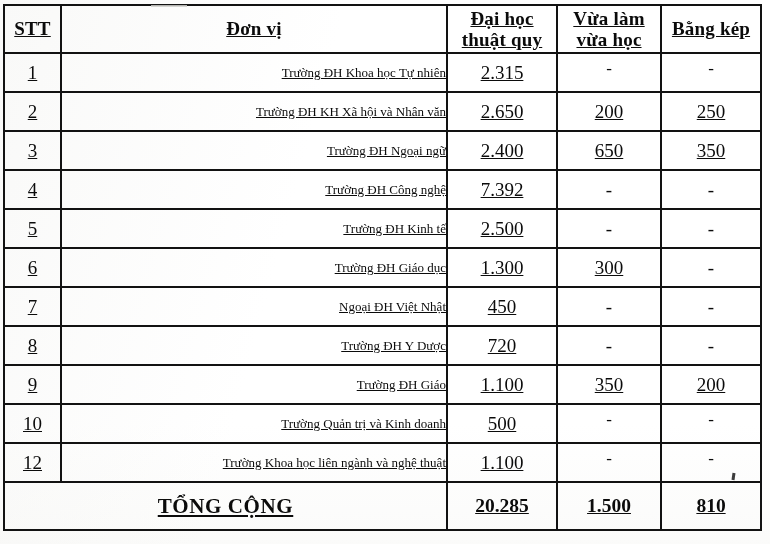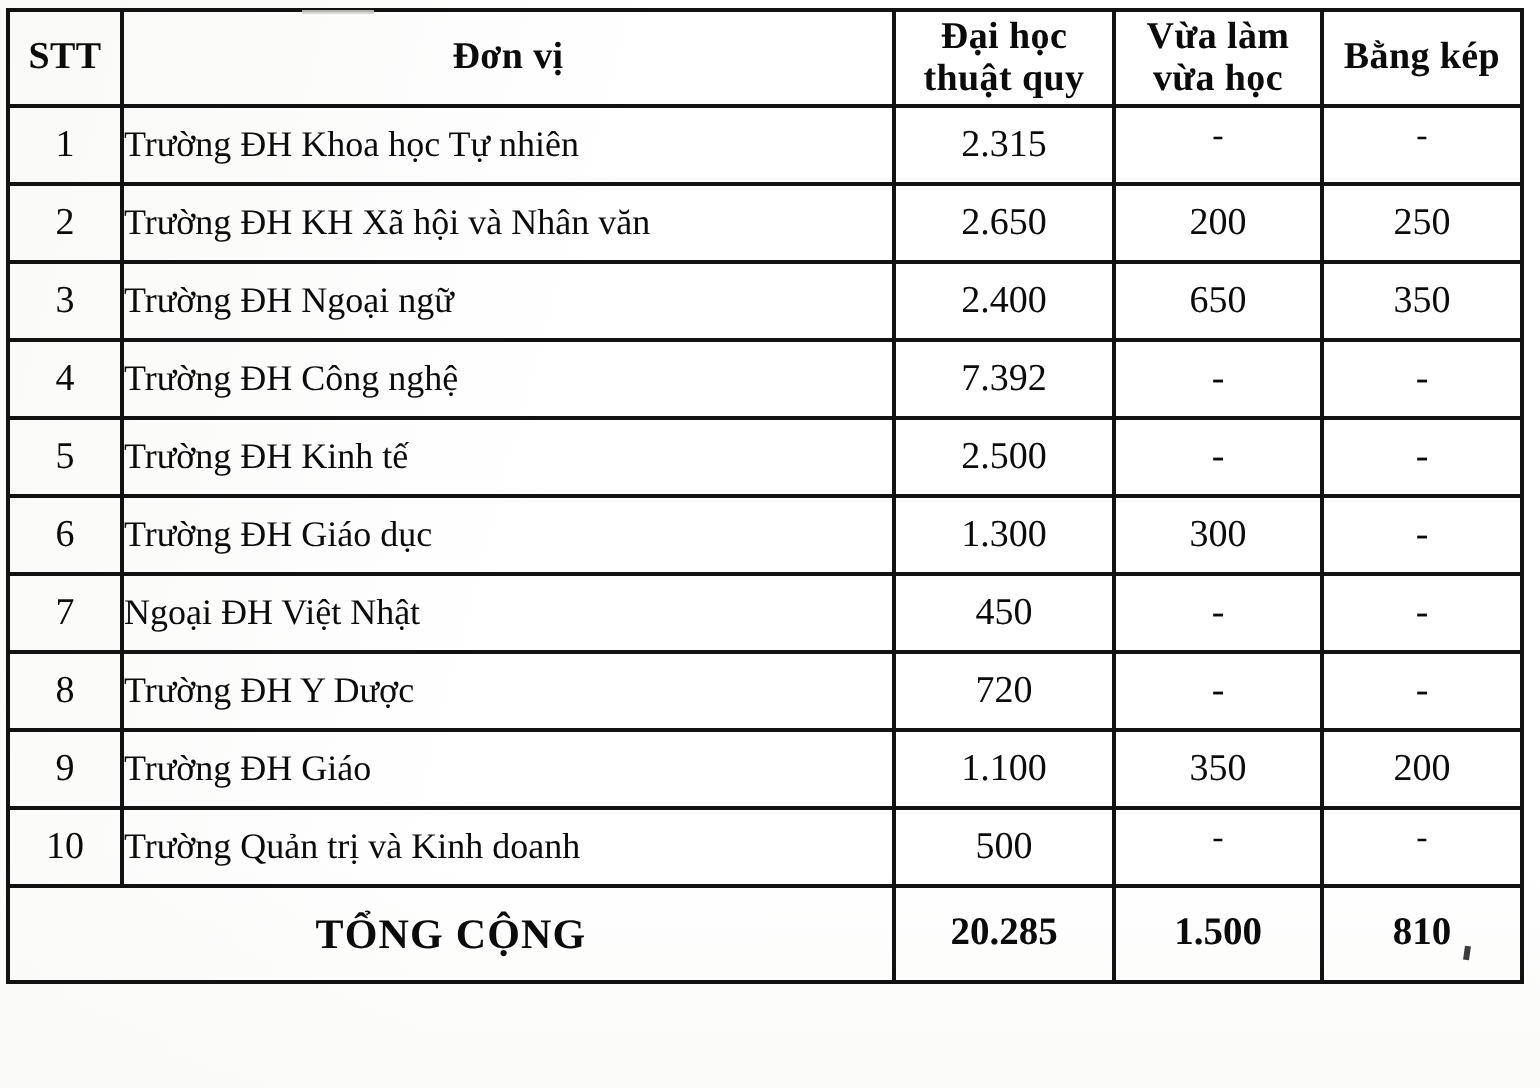--- a/index.html
+++ b/index.html
@@ -25,20 +25,21 @@
       linear-gradient(0deg, rgba(248,248,246,0.6) 0%, rgba(255,255,255,0) 22%);
     pointer-events: none;
   }
 
   .table-wrap {
     position: absolute;
     left: 3px;
     top: 4px;
     width: 628px;
     height: 533px;
+    text-decoration: underline;
   }
 
   table.quota {
     border-collapse: collapse;
     width: 757px;
     table-layout: fixed;
   }
 
   table.quota td,
   table.quota th {
@@ -66,23 +67,23 @@
   th.h-stt { font-size: 18.5px; letter-spacing: 1px; }
   th.h-unit { font-size: 19.5px; }
 
   tr.data-row td { height: 37px; }
 
   td.cell-stt {
     text-align: center;
     font-size: 19px;
   }
   td.cell-unit {
-    text-align: left;
+    text-align: right;
     padding-left: 11px;
-    font-size: 18px;
+    font-size: 13px;
     white-space: nowrap;
   }
   td.cell-num {
     text-align: center;
     font-size: 19px;
     margin-left: 32px;
   }
 
   
   .dash {
@@ -212,20 +213,27 @@
           <td class="cell-num">350</td>
           <td class="cell-num">200</td>
         </tr>
         <tr class="data-row">
           <td class="cell-stt">10</td>
           <td class="cell-unit">Trường Quản trị và Kinh doanh</td>
           <td class="cell-num">500</td>
           <td class="cell-num"><span class="dash dash-raised">-</span></td>
           <td class="cell-num"><span class="dash dash-raised">-</span></td>
         </tr>
+        <tr class="data-row">
+          <td class="cell-stt">12</td>
+          <td class="cell-unit">Trường Khoa học liên ngành và nghệ thuật</td>
+          <td class="cell-num">1.100</td>
+          <td class="cell-num"><span class="dash dash-raised">-</span></td>
+          <td class="cell-num"><span class="dash dash-raised">-</span></td>
+        </tr>
       </tbody>
     <tfoot>
       <tr class="total-row">
         <td class="total-label" colspan="2">TỔNG CỘNG</td>
         <td class="total-num">20.285</td>
         <td class="total-num">1.500</td>
         <td class="total-num">810</td>
       </tr>
     </tfoot>
   </table>

